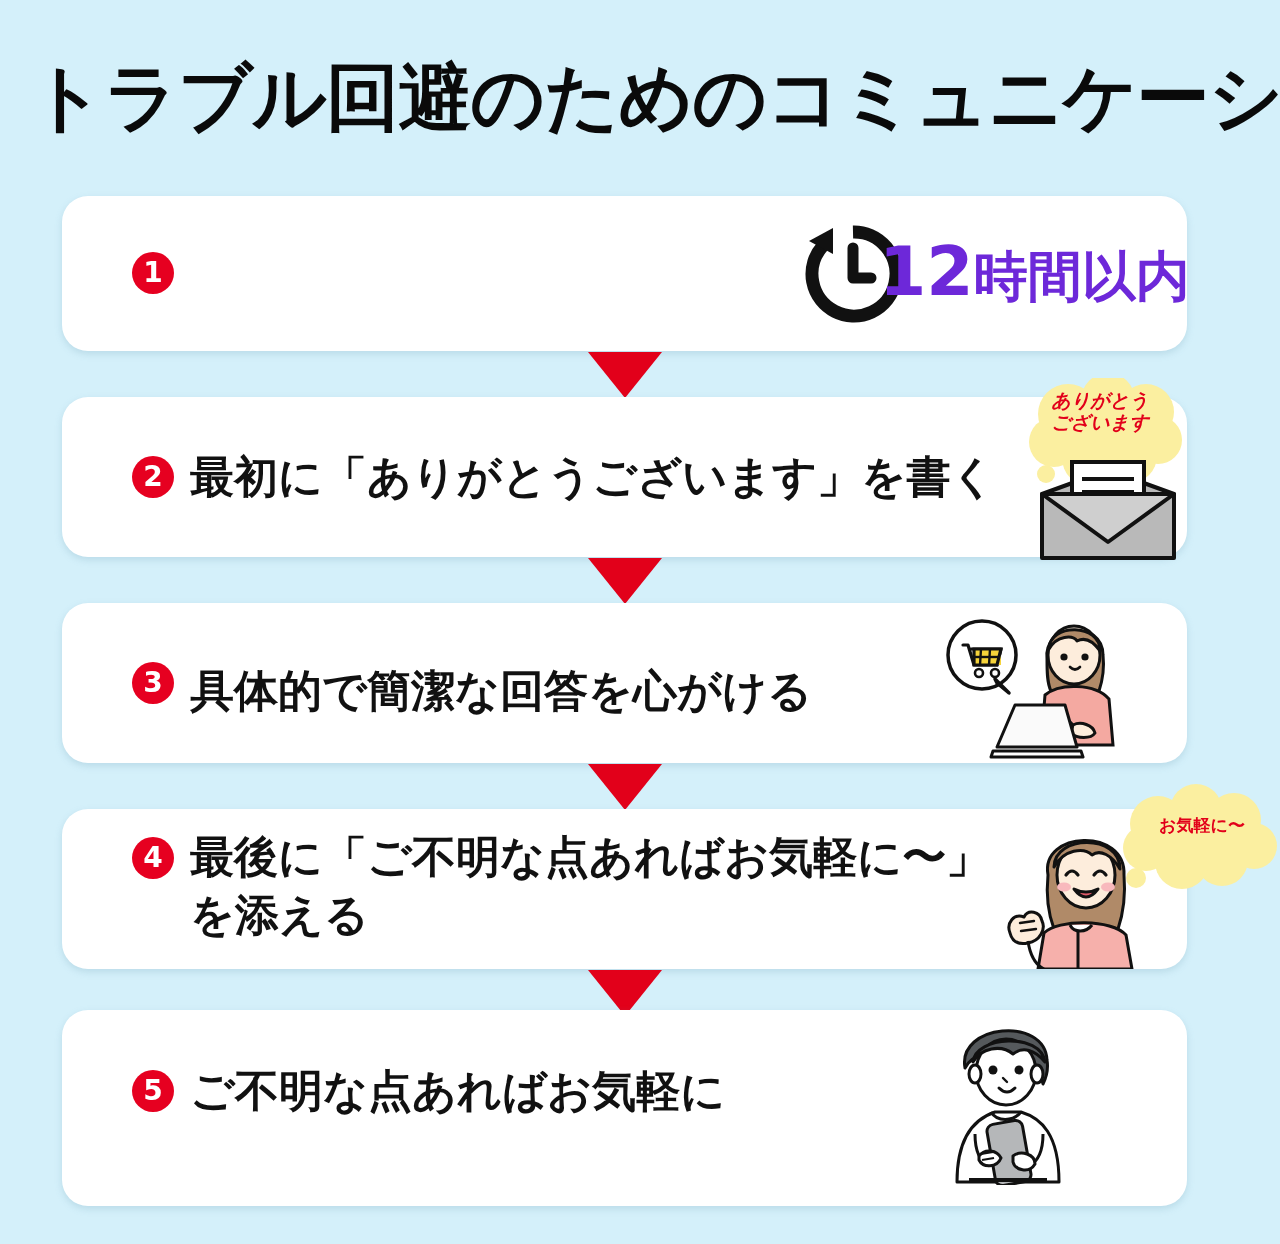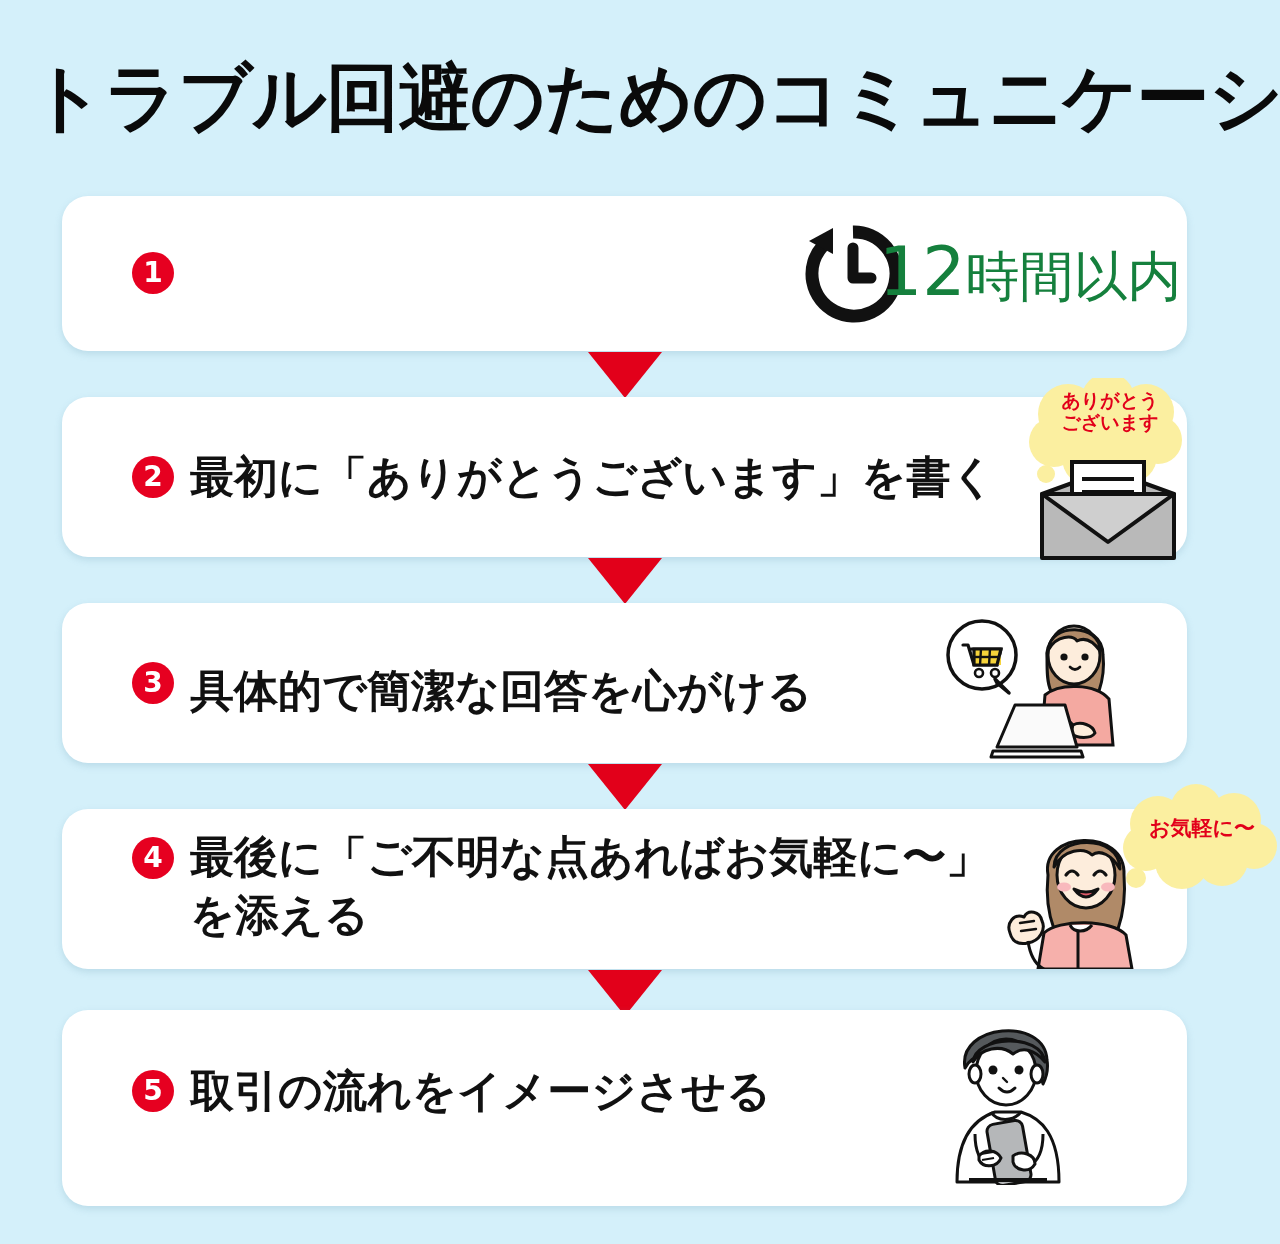--- a/index.html
+++ b/index.html
@@ -100,22 +100,22 @@
   
   .clock-wrap { left: 795px; top: 218px; width: 380px; height: 112px; }
   .clock-ring {
     position: absolute; left: 8px; top: 6px;
     width: 100px; height: 100px;
   }
   .hours-text {
     position: absolute;
     left: 84px; top: 18px;
     font-size: 54px;
-    font-weight: 400;
-    color: #15803d;
+    font-weight: 700;
+    color: #6d28d9;
     line-height: 72px;
     white-space: nowrap;
   }
   .hours-text .num { font-size: 68px; }
 
   
   .mail-wrap { left: 1020px; top: 378px; width: 175px; height: 190px; }
 
   
   .laptop-wrap { left: 935px; top: 608px; width: 185px; height: 155px; }
@@ -180,21 +180,21 @@
         <circle cx="26" cy="96" r="9" fill="#fbefa0"></circle>
       </g>
       <g>
         <polygon points="22,180 22,116 88,92 154,116 154,180" fill="#b9b9b9" stroke="#111" stroke-width="4" stroke-linejoin="round"></polygon>
         <rect x="52" y="84" width="72" height="52" fill="#ffffff" stroke="#111" stroke-width="4"></rect>
         <line x1="62" y1="101" x2="114" y2="101" stroke="#111" stroke-width="4"></line>
         <line x1="62" y1="114" x2="114" y2="114" stroke="#111" stroke-width="4"></line>
         <polygon points="22,116 88,164 154,116" fill="#cfcfcf" stroke="#111" stroke-width="4" stroke-linejoin="round"></polygon>
       </g>
     </svg>
-    <div class="bubble-text" style="left:20px; top:12px; width:140px; font-size:19px;">ありがとう
+    <div class="bubble-text" style="left:10px; top:12px; width:140px; font-size:19px;font-style:italic;">ありがとう
 ございます</div>
   </div>
 
   <div class="arrow" style="top:558px;"></div>
 
   <div class="card" style="top:603px; height:160px;">
     <div class="card-inner">
       <div class="num-badge" style="top:59px;">3</div>
       <div class="card-text" style="top:59px;">具体的で簡潔な回答を心がける</div>
 
@@ -283,29 +283,29 @@
       <circle cx="40" cy="40" r="28" fill="#fbefa0"></circle>
       <circle cx="78" cy="26" r="26" fill="#fbefa0"></circle>
       <circle cx="116" cy="36" r="27" fill="#fbefa0"></circle>
       <circle cx="136" cy="62" r="23" fill="#fbefa0"></circle>
       <circle cx="104" cy="76" r="26" fill="#fbefa0"></circle>
       <circle cx="64" cy="78" r="27" fill="#fbefa0"></circle>
       <circle cx="28" cy="64" r="23" fill="#fbefa0"></circle>
       <rect x="28" y="30" width="110" height="50" fill="#fbefa0"></rect>
       <circle cx="18" cy="94" r="10" fill="#fbefa0"></circle>
     </svg>
-    <div class="bubble-text" style="left:14px; top:32px; width:140px; font-size:21px;">お気軽に〜</div>
+    <div class="bubble-text" style="left:14px; top:32px; width:140px; font-size:17px;">お気軽に〜</div>
   </div>
 
   <div class="arrow" style="top:970px;"></div>
 
   <div class="card" style="top:1010px; height:196px;">
     <div class="card-inner">
       <div class="num-badge" style="top:60px;">5</div>
-      <div class="card-text" style="top:52px;">取引の流れをイメージさせる</div>
+      <div class="card-text" style="top:52px;">ご不明な点あればお気軽に</div>
 
       <div class="art phone-wrap" style="left:855px; top:0px;">
         <svg viewBox="0 0 180 175" width="180" height="175">
 
           <path d="M48 58 C40 14 128 6 130 50 C132 62 128 70 126 74
                    C122 54 110 44 96 48 C82 40 56 42 48 58 Z" fill="#55595c" stroke="#111" stroke-width="3" stroke-linejoin="round"></path>
 
           <ellipse cx="89" cy="62" rx="30" ry="33" fill="#ffffff" stroke="#111" stroke-width="3"></ellipse>
 
           <ellipse cx="58" cy="64" rx="6" ry="9" fill="#fff" stroke="#111" stroke-width="3"></ellipse>

